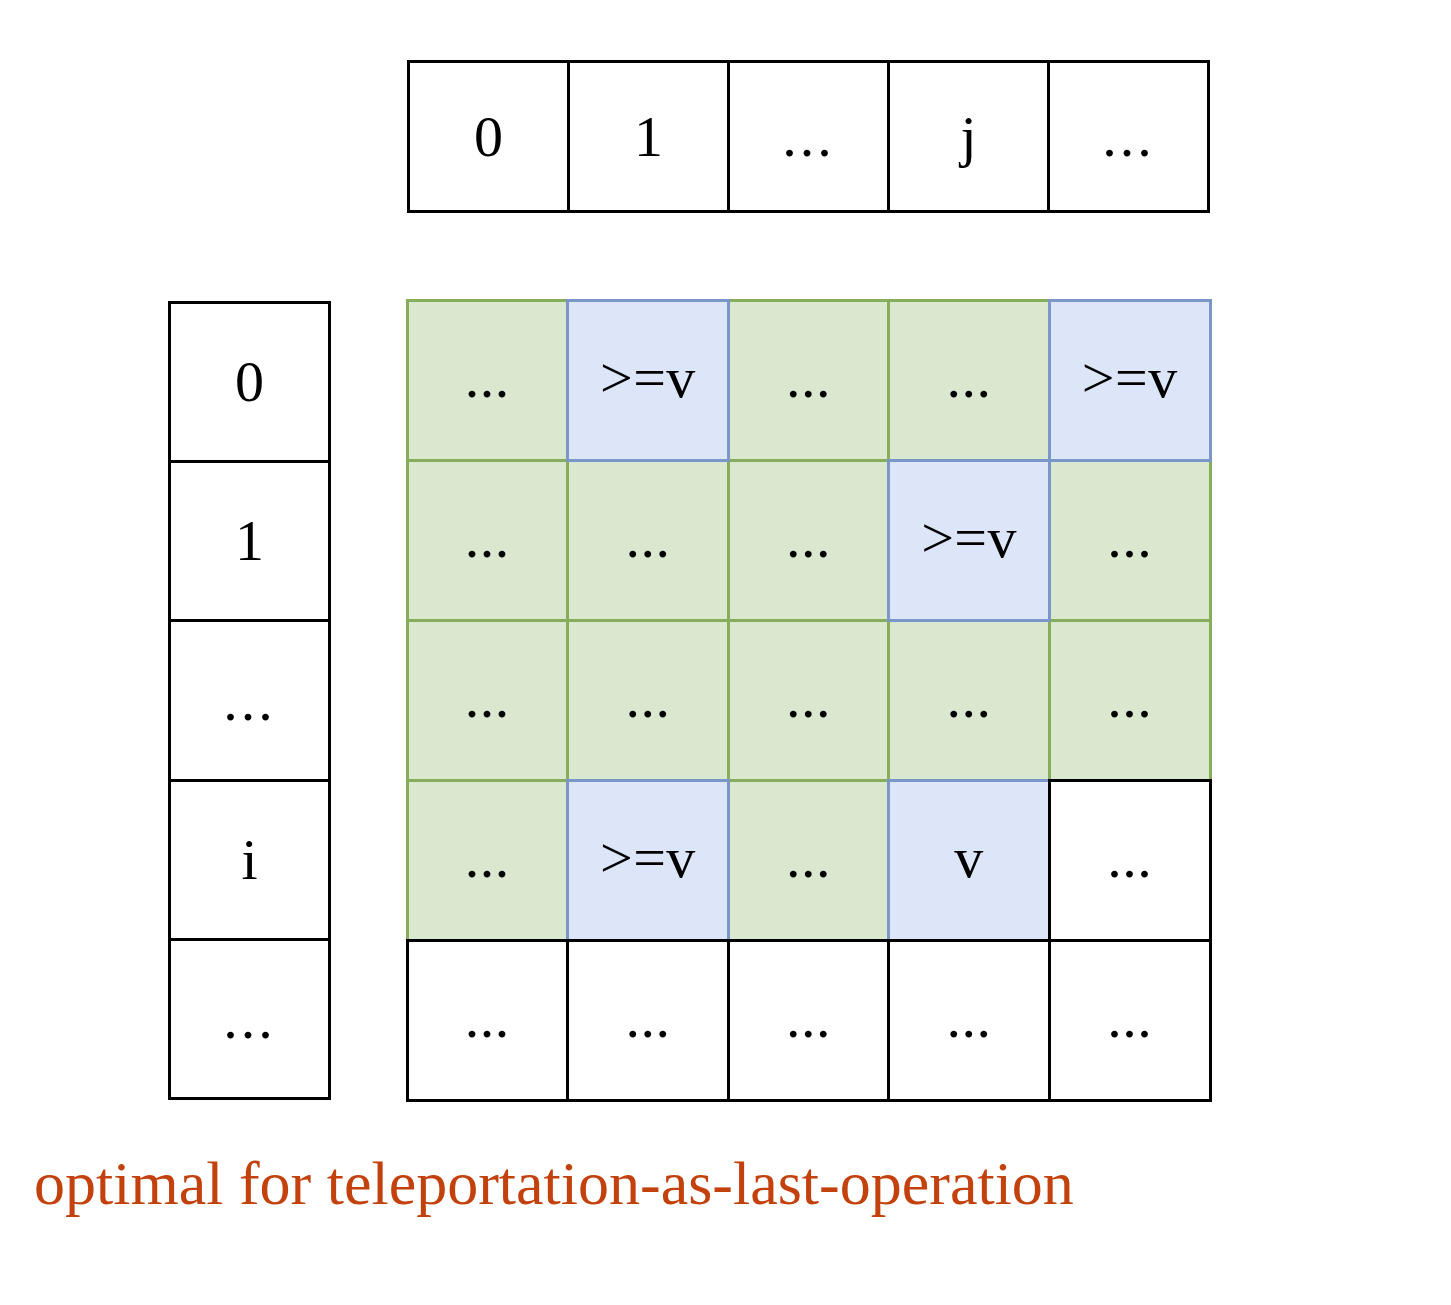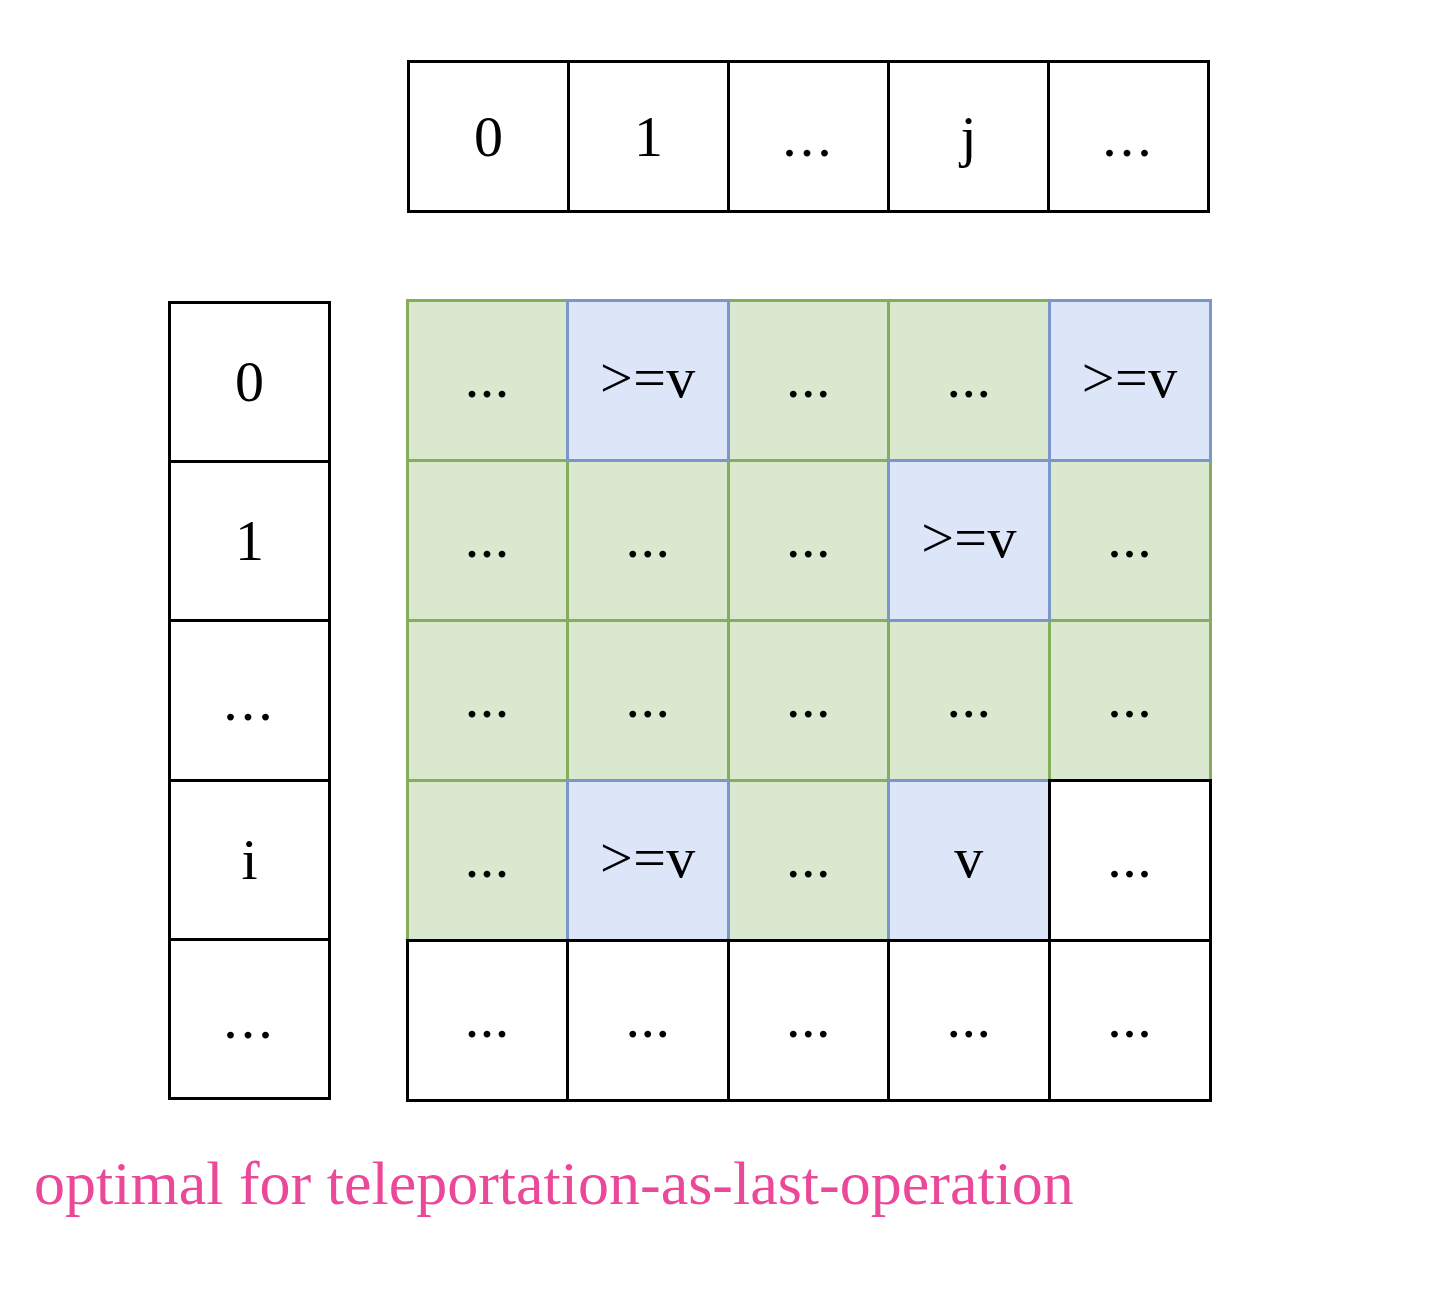--- a/index.html
+++ b/index.html
@@ -123,21 +123,21 @@
   .ell { letter-spacing: 3px; }
 
   
   .caption {
     position: absolute;
     left: 34px;
     top: 1148px;
     width: 1400px;
     font-size: 62px;
     line-height: 1.15;
-    color: #ec4899;
+    color: #c2410c;
     white-space: nowrap;
   }
 </style>
 </head>
 <body>
 
 <div id="diagram-root">
 
   <div class="col-header-table">
       <div class="col-header-cell">

